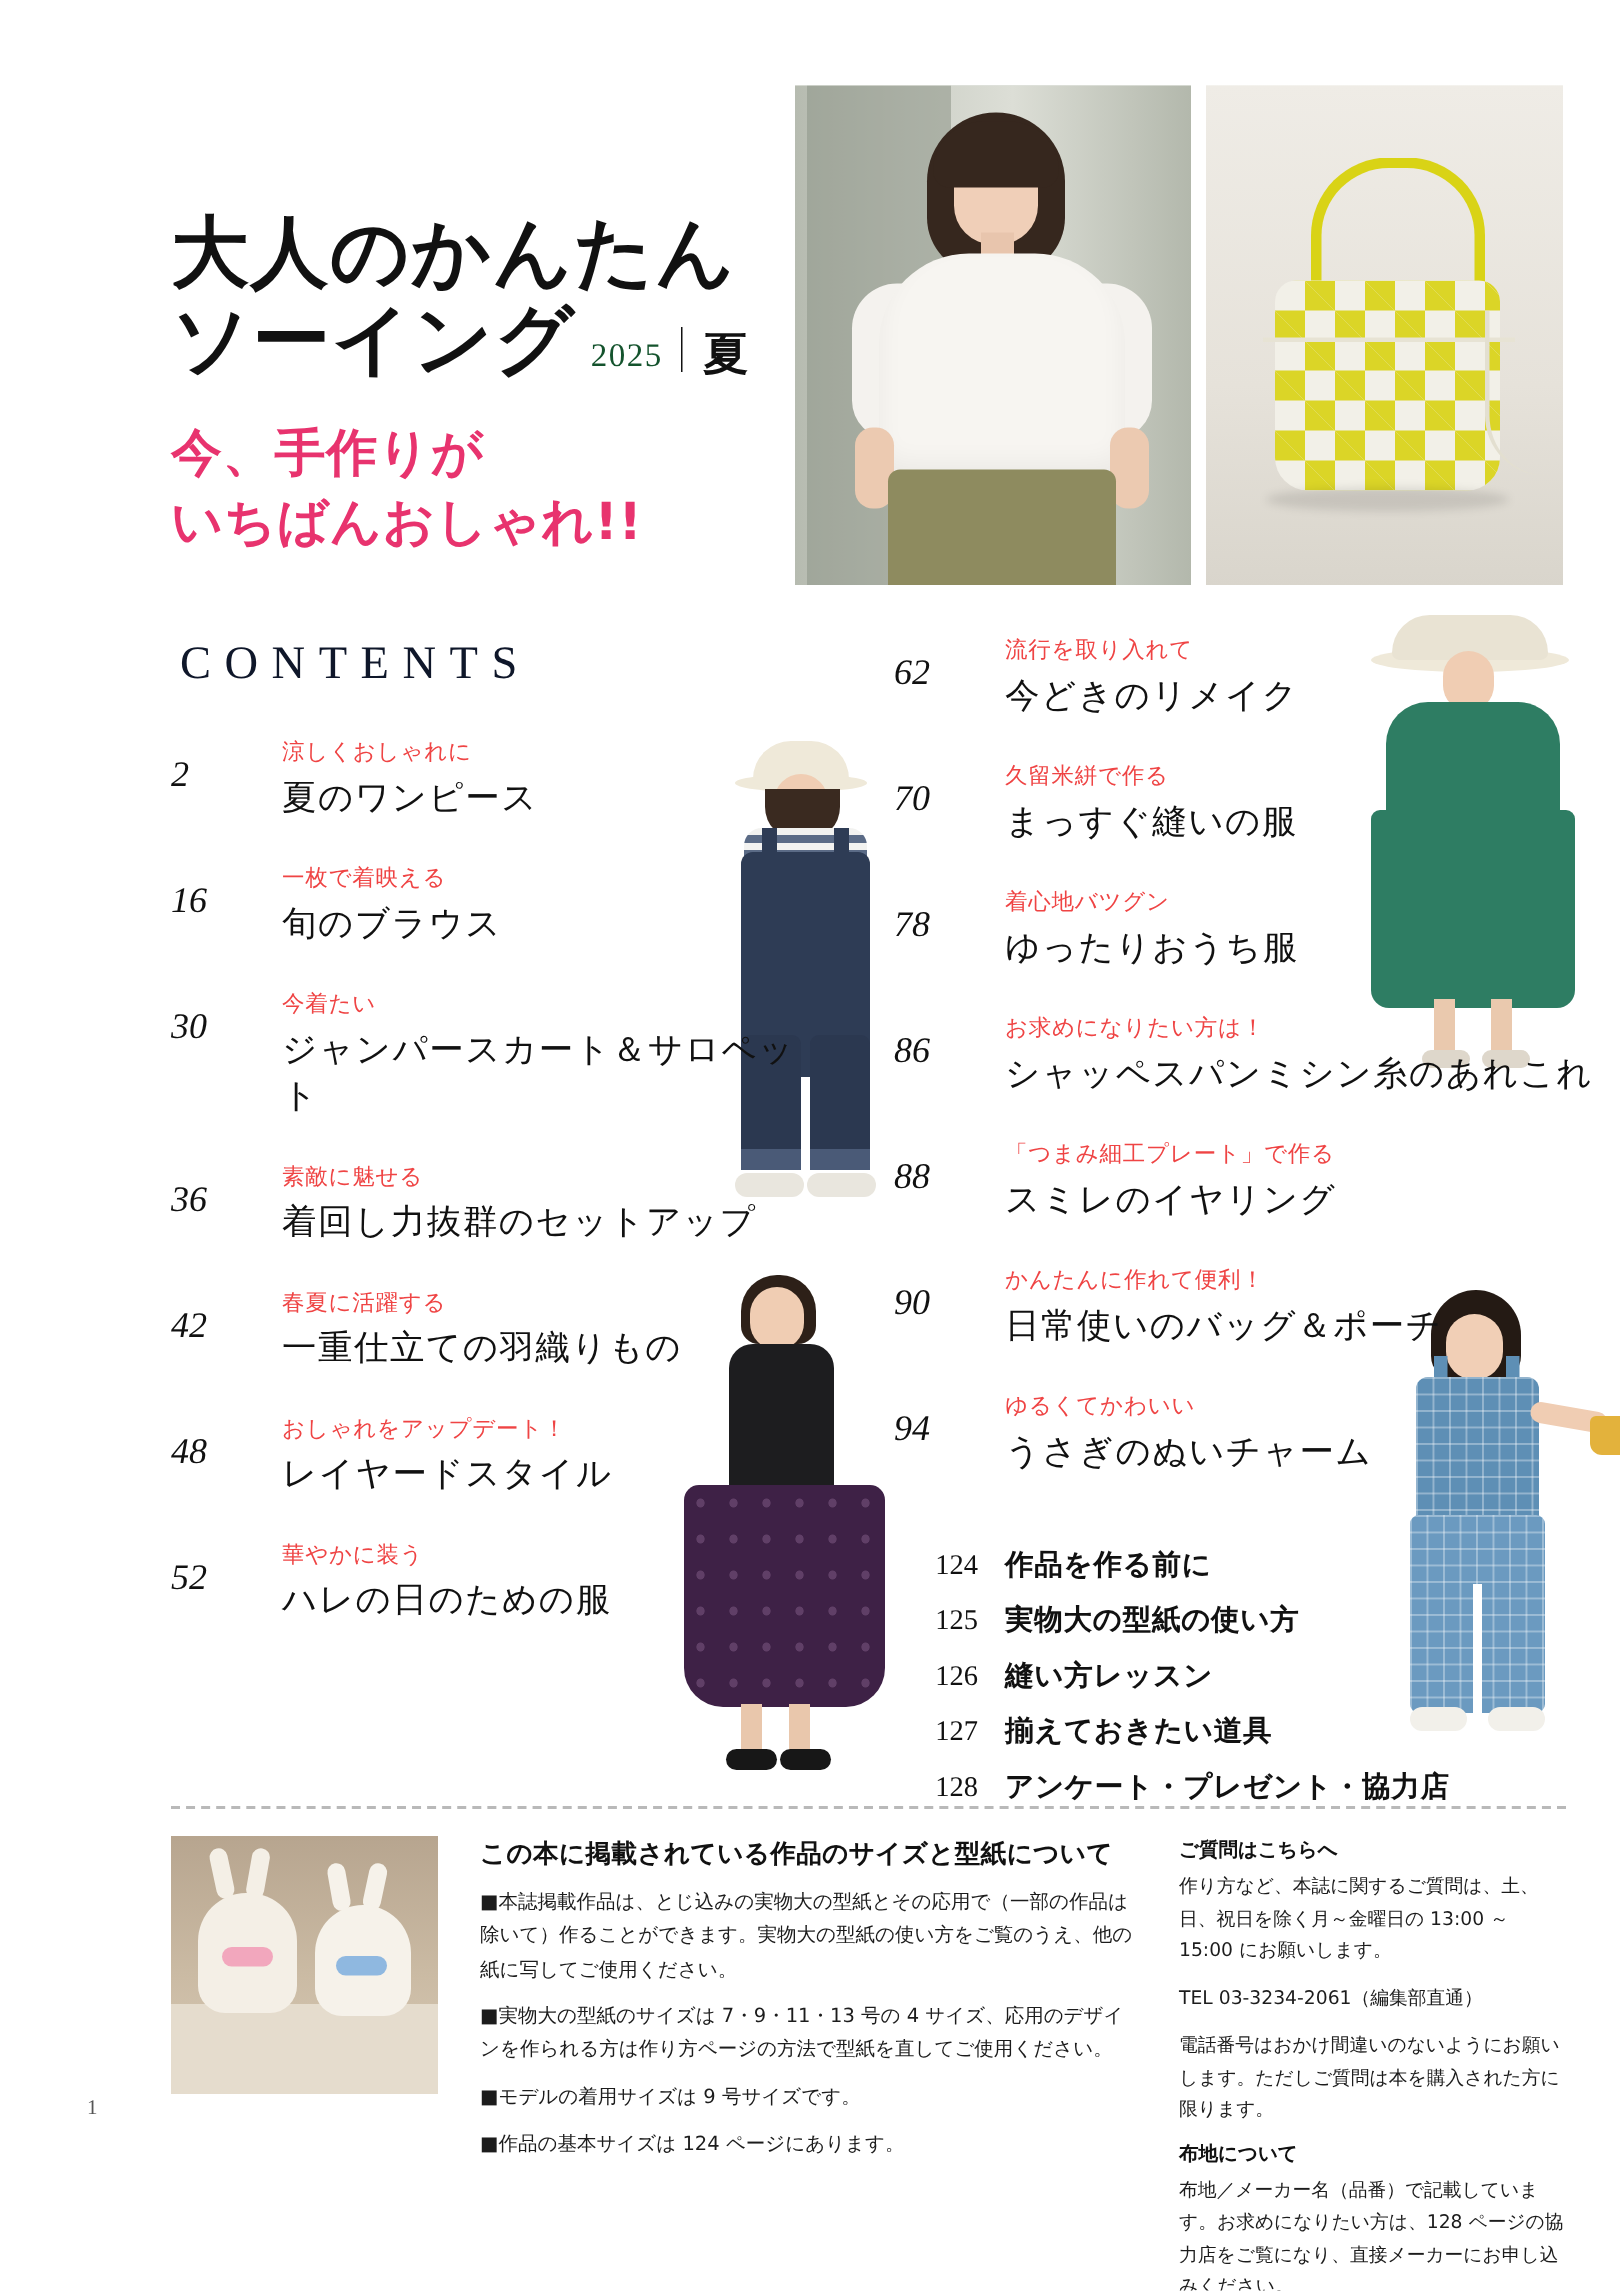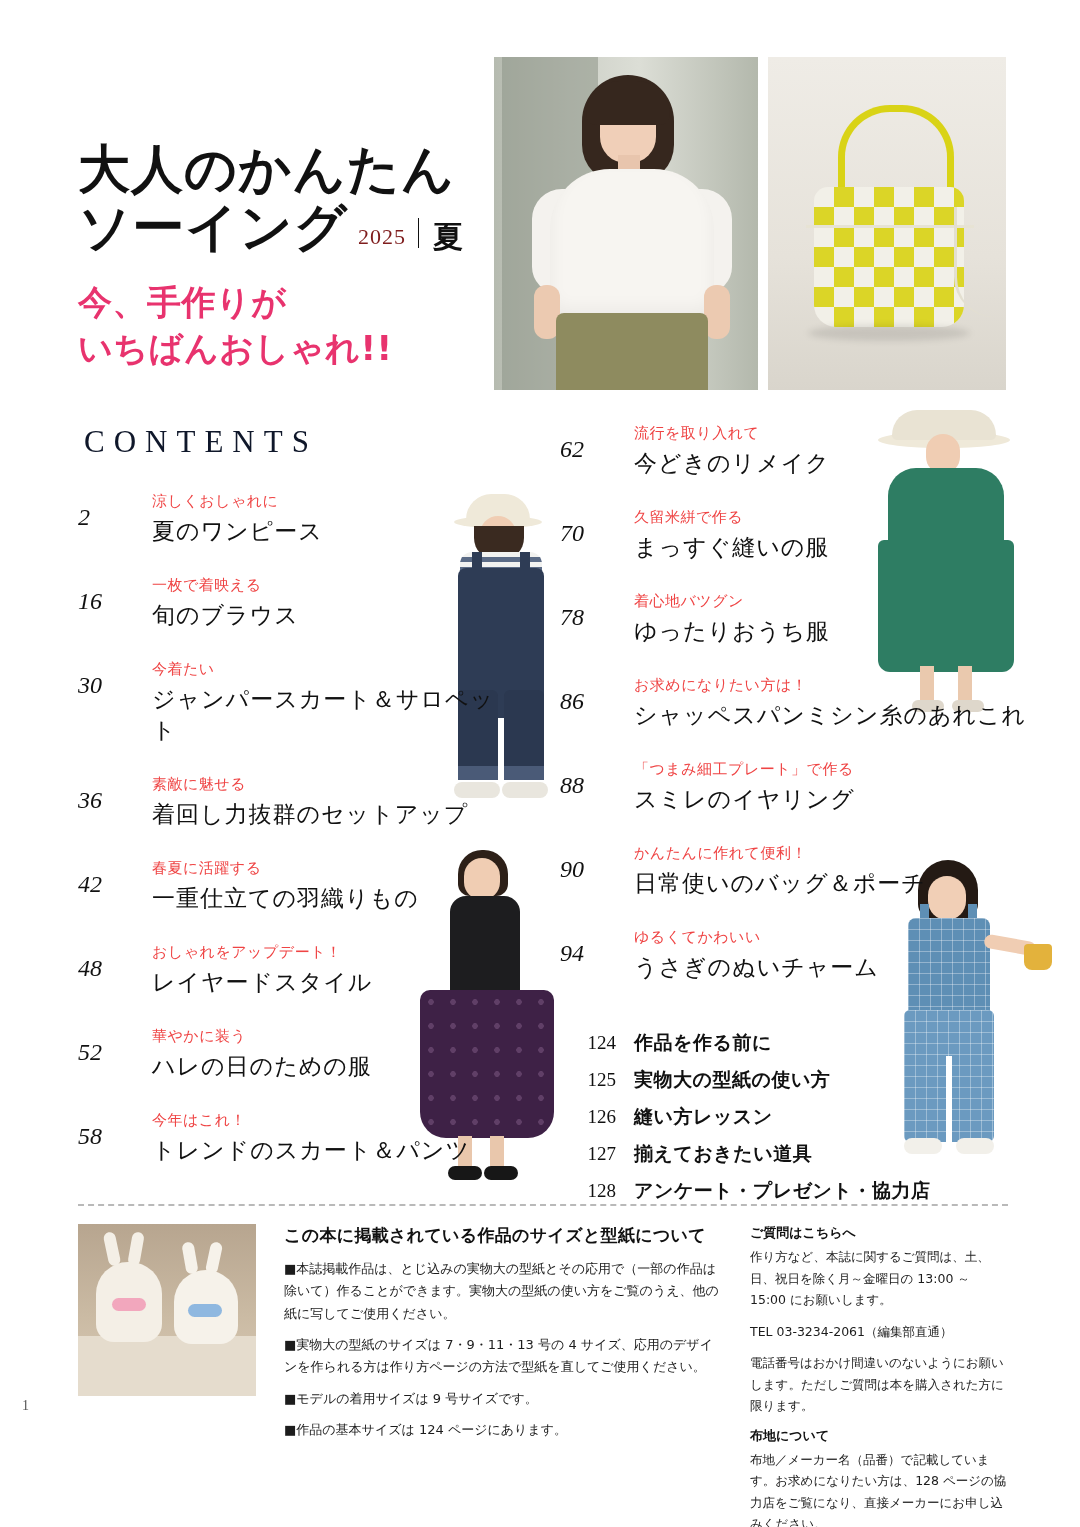--- a/index.html
+++ b/index.html
@@ -4,37 +4,37 @@
 <style>
   html,body{margin:0;padding:0;}
   body{
     width:1080px;height:1527px;
     background:#ffffff;
     font-family:"Liberation Sans", sans-serif;
     color:#1a1a1a;
     position:relative;
     overflow:hidden;
   }
-  .page{position:relative;width:887px;height:1527px;}
+  .page{position:relative;width:887px;height:1527px;margin-left:36px;}
 
   
   .masthead{position:absolute;left:78px;top:140px;width:420px;}
   .mast-title{
     font-family:"DejaVu Sans", sans-serif;
     font-weight:bold;
     font-size:52px;
     line-height:1.12;
     letter-spacing:1px;
     color:#111;
   }
   .mast-title .line2{display:flex;align-items:flex-end;gap:10px;}
   .mast-year{
     font-family:"Liberation Serif", serif;
     font-size:22px;font-weight:normal;letter-spacing:1px;
-    color:#7f1d1d;padding-bottom:7px;
+    color:#14532d;padding-bottom:7px;
   }
   .mast-sep{
     display:inline-block;width:1px;height:30px;background:#111;margin:0 4px 8px 2px;
   }
   .mast-season{
     font-family:"DejaVu Sans", sans-serif;font-weight:bold;font-size:30px;
     color:#111;padding-bottom:3px;
   }
   .mast-catch{
     margin-top:24px;
@@ -380,27 +380,20 @@
     </div>
 
     <div class="toc-item">
       <div class="toc-page">52</div>
       <div class="toc-text">
         <div class="toc-sub">華やかに装う</div>
         <div class="toc-main">ハレの日のための服</div>
       </div>
     </div>
 
-    <div class="toc-item">
-      <div class="toc-page">58</div>
-      <div class="toc-text">
-        <div class="toc-sub">今年はこれ！</div>
-        <div class="toc-main">トレンドのスカート＆パンツ</div>
-      </div>
-    </div>
 
   </div>
 
   <div class="col col-right">
 
     <div class="toc-item">
       <div class="toc-page">62</div>
       <div class="toc-text">
         <div class="toc-sub">流行を取り入れて</div>
         <div class="toc-main">今どきのリメイク</div>

